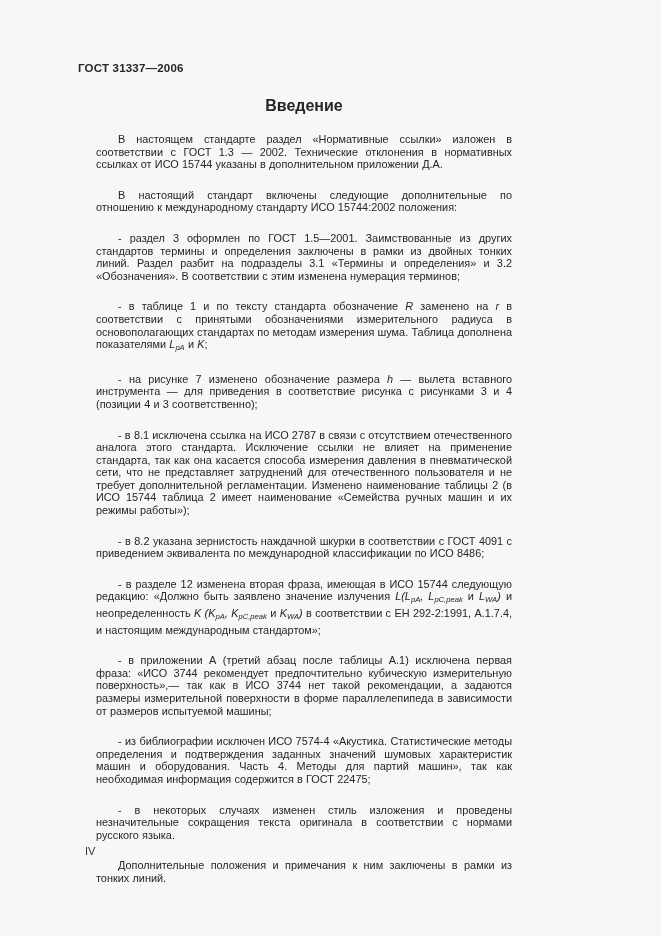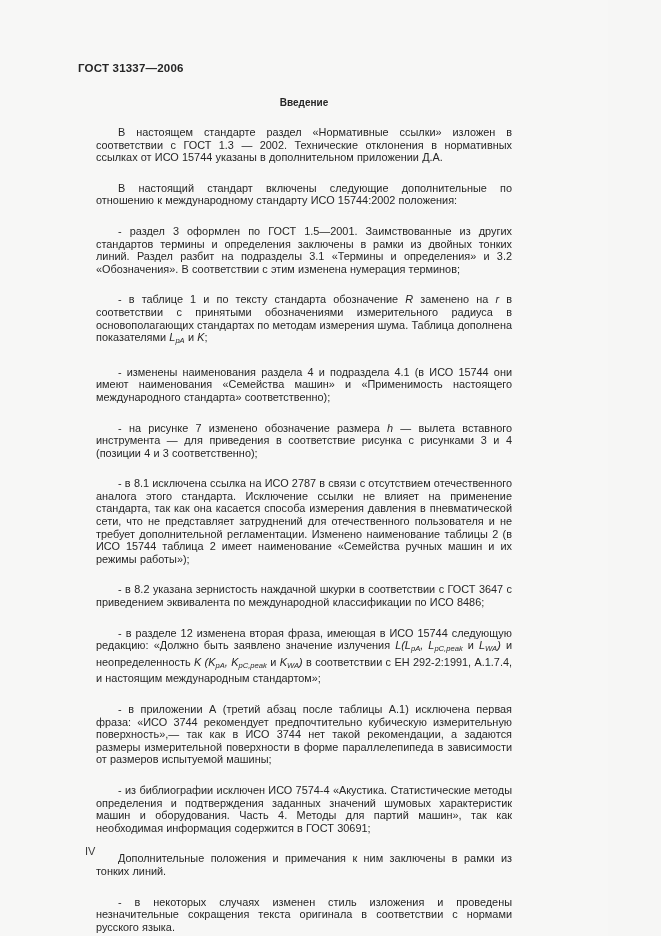--- a/index.html
+++ b/index.html
@@ -21,21 +21,21 @@
     color: #262626;
   }
   .doc-header {
     font-size: 11.5px;
     font-weight: bold;
     letter-spacing: 0.2px;
   }
   .doc-title {
     margin: 23px 0 0 0;
     text-align: center;
-    font-size: 10px;
+    font-size: 16px;
     font-weight: bold;
   }
   .doc-body {
     margin-top: 16px;
   }
   .para {
     margin: 18px;
     font-size: 10.9px;
     line-height: 12.6px;
     text-align: justify;
@@ -61,24 +61,23 @@
 <body>
 
 <div class="page">
   <div class="doc-header">ГОСТ 31337—2006</div>
   <h1 class="doc-title">Введение</h1>
   <div class="doc-body" id="doc-body">
       <p class="para"><span>В настоящем стандарте раздел «Нормативные ссылки» изложен в соответствии с ГОСТ 1.3 — 2002. Технические отклонения в нормативных ссылках от ИСО 15744 указаны в дополнительном приложении Д.А.</span></p>
       <p class="para"><span>В настоящий стандарт включены следующие дополнительные по отношению к международному стандарту ИСО 15744:2002 положения:</span></p>
       <p class="para"><span>- раздел 3 оформлен по ГОСТ 1.5—2001. Заимствованные из других стандартов термины и определения заключены в рамки из двойных тонких линий. Раздел разбит на подразделы 3.1 «Термины и определения» и 3.2 «Обозначения». В соответствии с этим изменена нумерация терминов;</span></p>
       <p class="para"><span>- в таблице 1 и по тексту стандарта обозначение </span><span class="i">R</span><span> заменено на </span><span class="i">r</span><span> в соответствии с принятыми обозначениями измерительного радиуса в основополагающих стандартах по методам измерения шума. Таблица дополнена показателями </span><span class="i">L</span><span class="isub">pA</span><span> и </span><span class="i">K</span><span>;</span></p>
-      <p class="para"><span>- изменены наименования раздела 4 и подраздела 4.1 (в ИСО 15744 они имеют наименования «Семейства машин» и «Применимость настоящего международного стандарта» соответственно);</span></p>
       <p class="para"><span>- на рисунке 7 изменено обозначение размера </span><span class="i">h</span><span> — вылета вставного инструмента — для приведения в соответствие рисунка с рисунками 3 и 4 (позиции 4 и 3 соответственно);</span></p>
       <p class="para"><span>- в 8.1 исключена ссылка на ИСО 2787 в связи с отсутствием отечественного аналога этого стандарта. Исключение ссылки не влияет на применение стандарта, так как она касается способа измерения давления в пневматической сети, что не представляет затруднений для отечественного пользователя и не требует дополнительной регламентации. Изменено наименование таблицы 2 (в ИСО 15744 таблица 2 имеет наименование «Семейства ручных машин и их режимы работы»);</span></p>
-      <p class="para"><span>- в 8.2 указана зернистость наждачной шкурки в соответствии с ГОСТ 3647 с приведением эквивалента по международной классификации по ИСО 8486;</span></p>
+      <p class="para"><span>- в 8.2 указана зернистость наждачной шкурки в соответствии с ГОСТ 4091 с приведением эквивалента по международной классификации по ИСО 8486;</span></p>
       <p class="para"><span>- в разделе 12 изменена вторая фраза, имеющая в ИСО 15744 следующую редакцию: «Должно быть заявлено значение излучения </span><span class="i">L(L</span><span class="isub">pA</span><span class="i">, L</span><span class="isub">pC,peak</span><span> и </span><span class="i">L</span><span class="isub">WA</span><span class="i">)</span><span> и неопределенность </span><span class="i">K</span><span class="i"> (</span><span class="i">K</span><span class="isub">pA</span><span class="i">, </span><span class="i">K</span><span class="isub">pC,peak</span><span> и </span><span class="i">K</span><span class="isub">WA</span><span class="i">)</span><span> в соответствии с ЕН 292-2:1991, А.1.7.4, и настоящим международным стандартом»;</span></p>
       <p class="para"><span>- в приложении А (третий абзац после таблицы А.1) исключена первая фраза: «ИСО 3744 рекомендует предпочтительно кубическую измерительную поверхность»,— так как в ИСО 3744 нет такой рекомендации, а задаются размеры измерительной поверхности в форме параллелепипеда в зависимости от размеров испытуемой машины;</span></p>
-      <p class="para"><span>- из библиографии исключен ИСО 7574-4 «Акустика. Статистические методы определения и подтверждения заданных значений шумовых характеристик машин и оборудования. Часть 4. Методы для партий машин», так как необходимая информация содержится в ГОСТ 30691;</span></p>
+      <p class="para"><span>- из библиографии исключен ИСО 7574-4 «Акустика. Статистические методы определения и подтверждения заданных значений шумовых характеристик машин и оборудования. Часть 4. Методы для партий машин», так как необходимая информация содержится в ГОСТ 22475;</span></p>
+      <p class="para"><span>- в некоторых случаях изменен стиль изложения и проведены незначительные сокращения текста оригинала в соответствии с нормами русского языка.</span></p>
       <p class="para"><span>Дополнительные положения и примечания к ним заключены в рамки из тонких линий.</span></p>
-      <p class="para"><span>- в некоторых случаях изменен стиль изложения и проведены незначительные сокращения текста оригинала в соответствии с нормами русского языка.</span></p>
     </div>
   <div class="page-number">IV</div>
 </div>
 
 </body></html>

